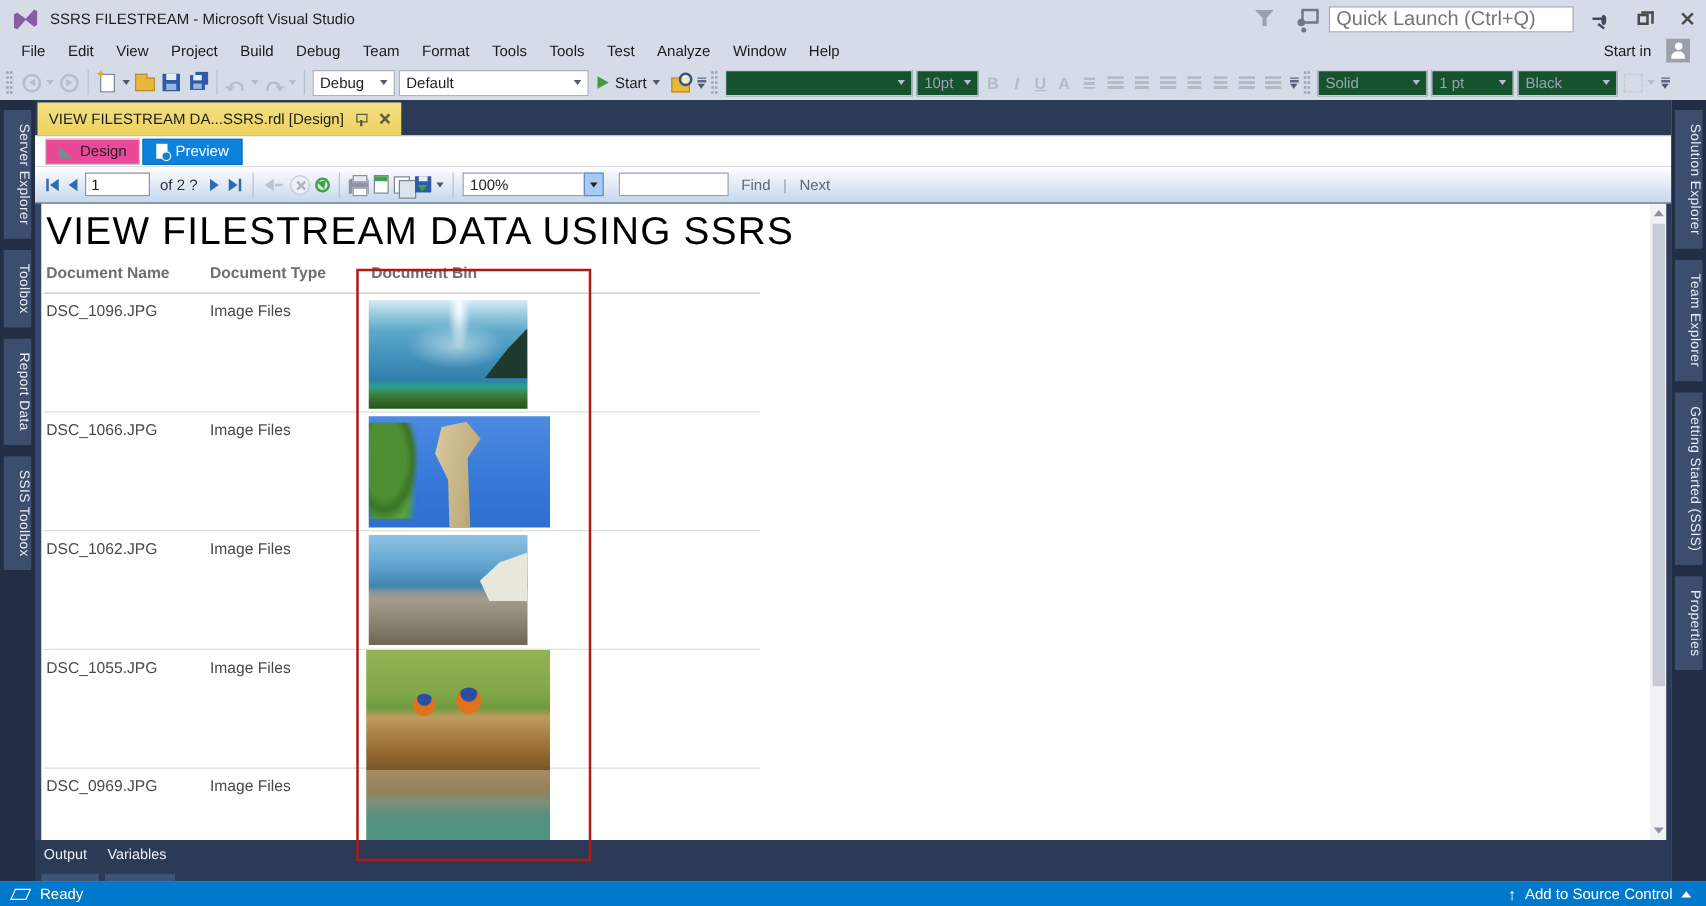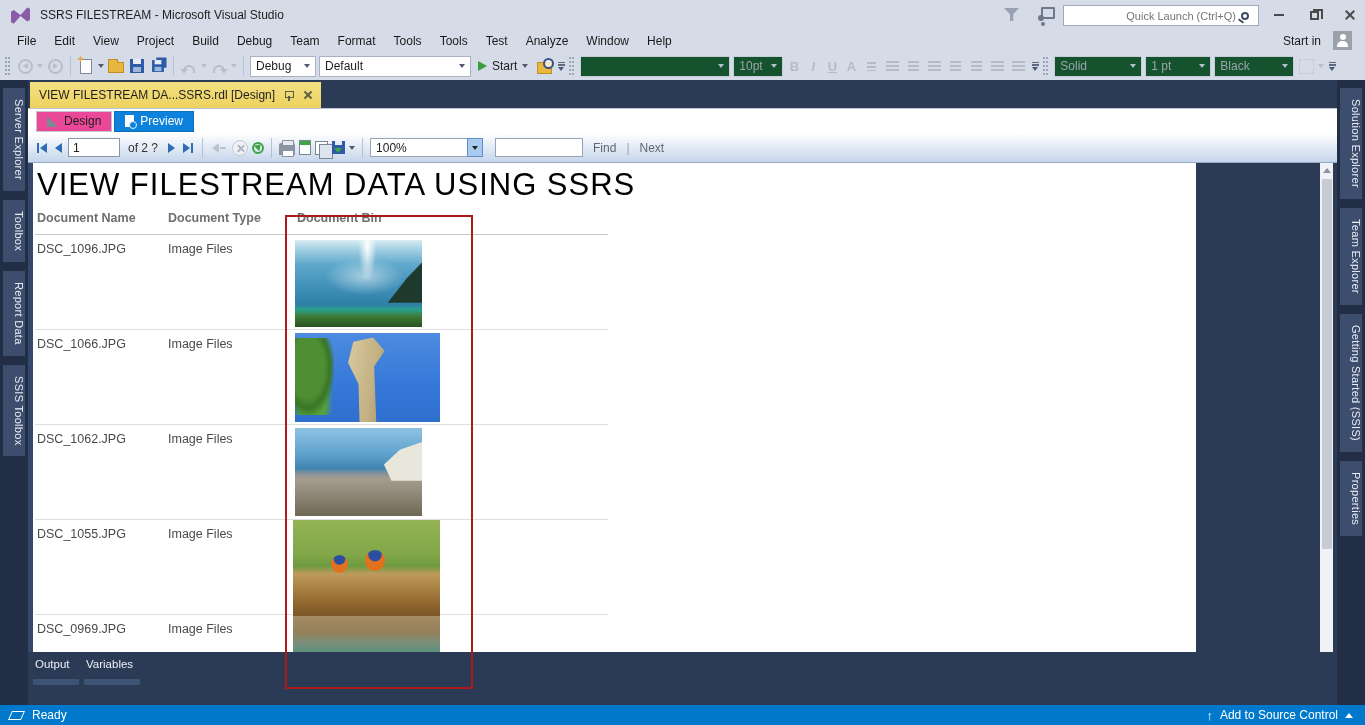--- a/index.html
+++ b/index.html
@@ -12,22 +12,22 @@
     clip-path:polygon(0 30%,14% 21%,50% 47%,86% 8%,100% 15%,100% 73%,86% 81%,50% 53%,14% 93%,0 84%); }
   .app-title { position:absolute; left:40px; top:8px; font-size:12px; color:#1E1E1E; }
   .funnel { position:absolute; left:1004px; top:8px; width:15px; height:13px; background:#97A1B2;
     clip-path:polygon(0 0,100% 0,62% 48%,62% 100%,40% 100%,40% 48%); }
   .fb-icon { position:absolute; left:1037px; top:7px; width:18px; height:14px; }
   .fb-icon::before { content:""; position:absolute; left:1px; bottom:0; width:6px; height:6px; border-radius:50%;
     background:#6F7888; box-shadow:2px 6px 0 -1px #6F7888; }
   .fb-icon::after { content:""; position:absolute; right:0; top:0; width:10px; height:8px; border:2px solid #6F7888; border-radius:1px; }
   .quick-launch { position:absolute; left:1063px; top:5px; width:196px; height:21px; background:#FFFFFF;
     border:1px solid #9FA9BC; display:flex; align-items:center; }
-  .quick-launch input { flex:1; border:none; outline:none; font-size:11px; color:#444; padding:0 5px;
-    font-family:"Liberation Sans", sans-serif; background:transparent;text-align:right; }
+  .quick-launch input { flex:1; border:none; outline:none; font-size:16px; color:#444; padding:0 5px;
+    font-family:"Liberation Sans", sans-serif; background:transparent; }
   .ql-mag { width:8px; height:8px; border:2px solid #3E4C63; border-radius:50%; margin-right:9px; position:relative; }
   .ql-mag::after { content:""; position:absolute; left:-5px; top:6px; width:6px; height:2px; background:#3E4C63; transform:rotate(35deg); }
   .winbtn { position:absolute; top:6px; width:22px; height:18px; display:flex; align-items:center; justify-content:center; }
   .b-min { left:1268px; } .b-min i { width:10px; height:2px; background:#4A4A4A; }
   .b-rest { left:1303px; } .b-rest i { width:9px; height:9px; border:2px solid #4A4A4A; position:relative; background:#D6DBE8; }
   .b-rest i::before { content:""; position:absolute; left:1px; top:-4px; width:8px; height:8px; border:2px solid #4A4A4A; border-bottom:none; border-left:none; }
   .b-close { left:1339px; } .b-close i { position:relative; width:12px; height:12px; }
   .b-close i::before,.b-close i::after { content:""; position:absolute; left:5px; top:0; width:2px; height:12px; background:#4A4A4A; }
   .b-close i::before { transform:rotate(45deg);} .b-close i::after { transform:rotate(-45deg);}
 
@@ -143,21 +143,21 @@
     display:flex; align-items:center; justify-content:center; }
   .zoom-btn i { width:0; height:0; border-left:3.5px solid transparent; border-right:3.5px solid transparent; border-top:4.5px solid #222; }
   .find-input { width:88px; height:19px; border:1px solid #98A3B6; margin-left:8px;
     font-family:"Liberation Sans", sans-serif; font-size:12px; padding:0 4px; }
   .find-link { color:#5F6670; padding:0 6px; }
   .find-sep { color:#9AA0AA; }
 
   
   .canvas { position:absolute; left:0; top:83px; width:100%; height:509px; background:#2B3A55; }
   .page-edge { position:absolute; left:0; top:0; width:5px; height:100%; background:#33486B; }
-  .page { position:absolute; left:5px; top:0; width:1163px; height:509px; background:#FFF; overflow:hidden; }
+  .page { position:absolute; left:5px; top:0; width:1287px; height:509px; background:#FFF; overflow:hidden; }
   .report-title { position:absolute; left:4px; top:4px; font-size:31px; font-weight:300;
     letter-spacing:1px; color:#000; font-family:"Liberation Sans", sans-serif; }
   .col-head { position:absolute; top:48px; font-size:12.5px; font-weight:bold; color:#6E6E6E; }
   .ch-name { left:4px; } .ch-type { left:135px; } .ch-bin { left:264px; }
   .header-rule { position:absolute; left:2px; top:71px; width:573px; height:1px; background:#C9C9C9; }
   .rows { position:absolute; left:2px; top:72px; width:573px; }
   .row { position:relative; height:95px; border-bottom:1px solid #DEDEDE; }
   .cell { position:absolute; top:7px; font-size:12.5px; color:#4A4A4A; }
   .c-name { left:2px; } .c-type { left:133px; }
   .photo { position:absolute; }
@@ -195,21 +195,21 @@
 
   
   .vscroll { position:absolute; right:4px; top:0; width:13px; height:509px; background:#F1F2F6; }
   .vs-arrow { position:absolute; left:0; width:13px; height:13px; display:flex; align-items:center; justify-content:center; }
   .vs-up { top:1px; } .vs-down { bottom:1px; }
   .vs-up i { width:0; height:0; border-left:4px solid transparent; border-right:4px solid transparent; border-bottom:5px solid #8A93A3; }
   .vs-down i { width:0; height:0; border-left:4px solid transparent; border-right:4px solid transparent; border-top:5px solid #8A93A3; }
   .vs-thumb { position:absolute; left:1.5px; top:16px; width:10px; height:370px; background:#C6CBD6; }
 
   
-  .bottom-panel { position:absolute; left:0; top:572px; width:100%; height:33px; background:#2B3A55; }
+  .bottom-panel { position:absolute; left:0; top:592px; width:100%; height:33px; background:#2B3A55; }
   .bp-tab { position:absolute; top:6px; font-size:11.5px; color:#EDF0F6; }
   .bp-t0 { left:7px; } .bp-t1 { left:58px; }
   .bp-ind { position:absolute; top:27px; height:6px; background:#3F5377; }
   .bp-i0 { left:5px; width:46px; } .bp-i1 { left:56px; width:56px; }
 
   .statusbar { position:absolute; left:0; top:705px; width:1365px; height:20px; background:#0079CC;
     display:flex; align-items:center; color:#FFF; font-size:12px; }
   .sb-flag { width:13px; height:9px; border:1.7px solid #FFF; transform:skewX(-24deg); margin:0 9px 0 10px; }
   .sb-right { position:absolute; right:12px; display:flex; align-items:center; gap:7px; }
   .sb-up { font-size:13px; font-weight:bold; }

